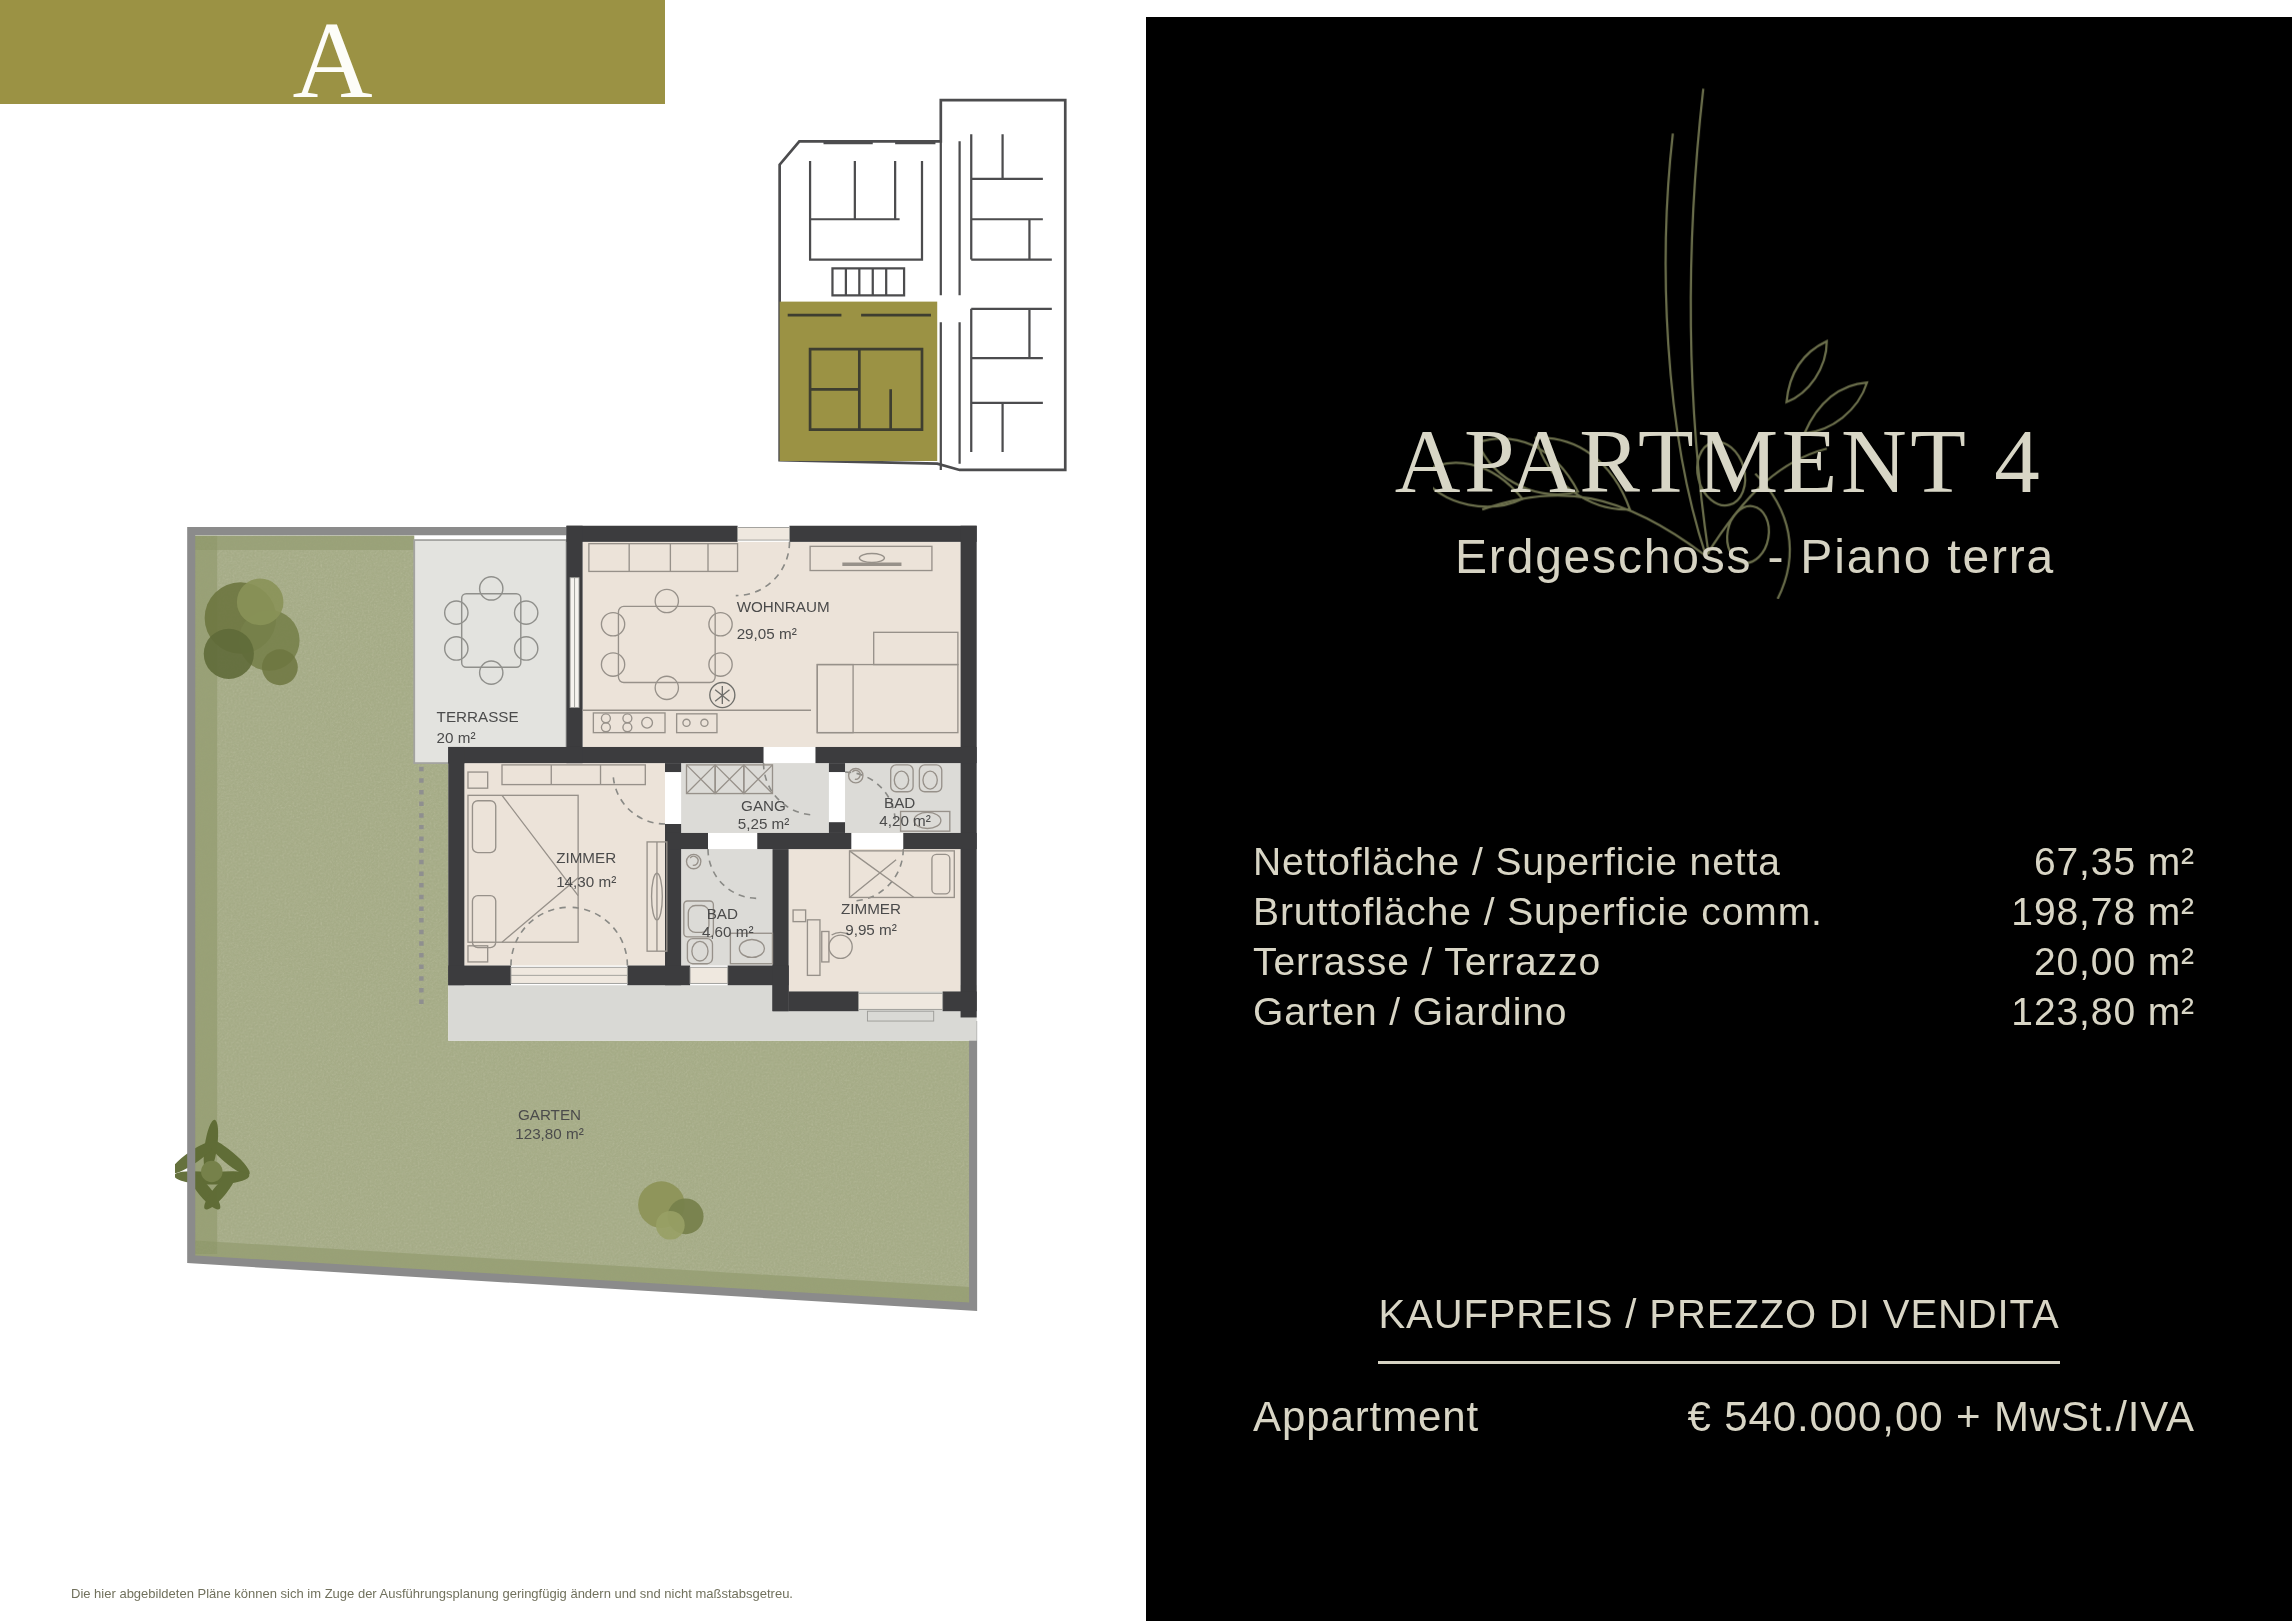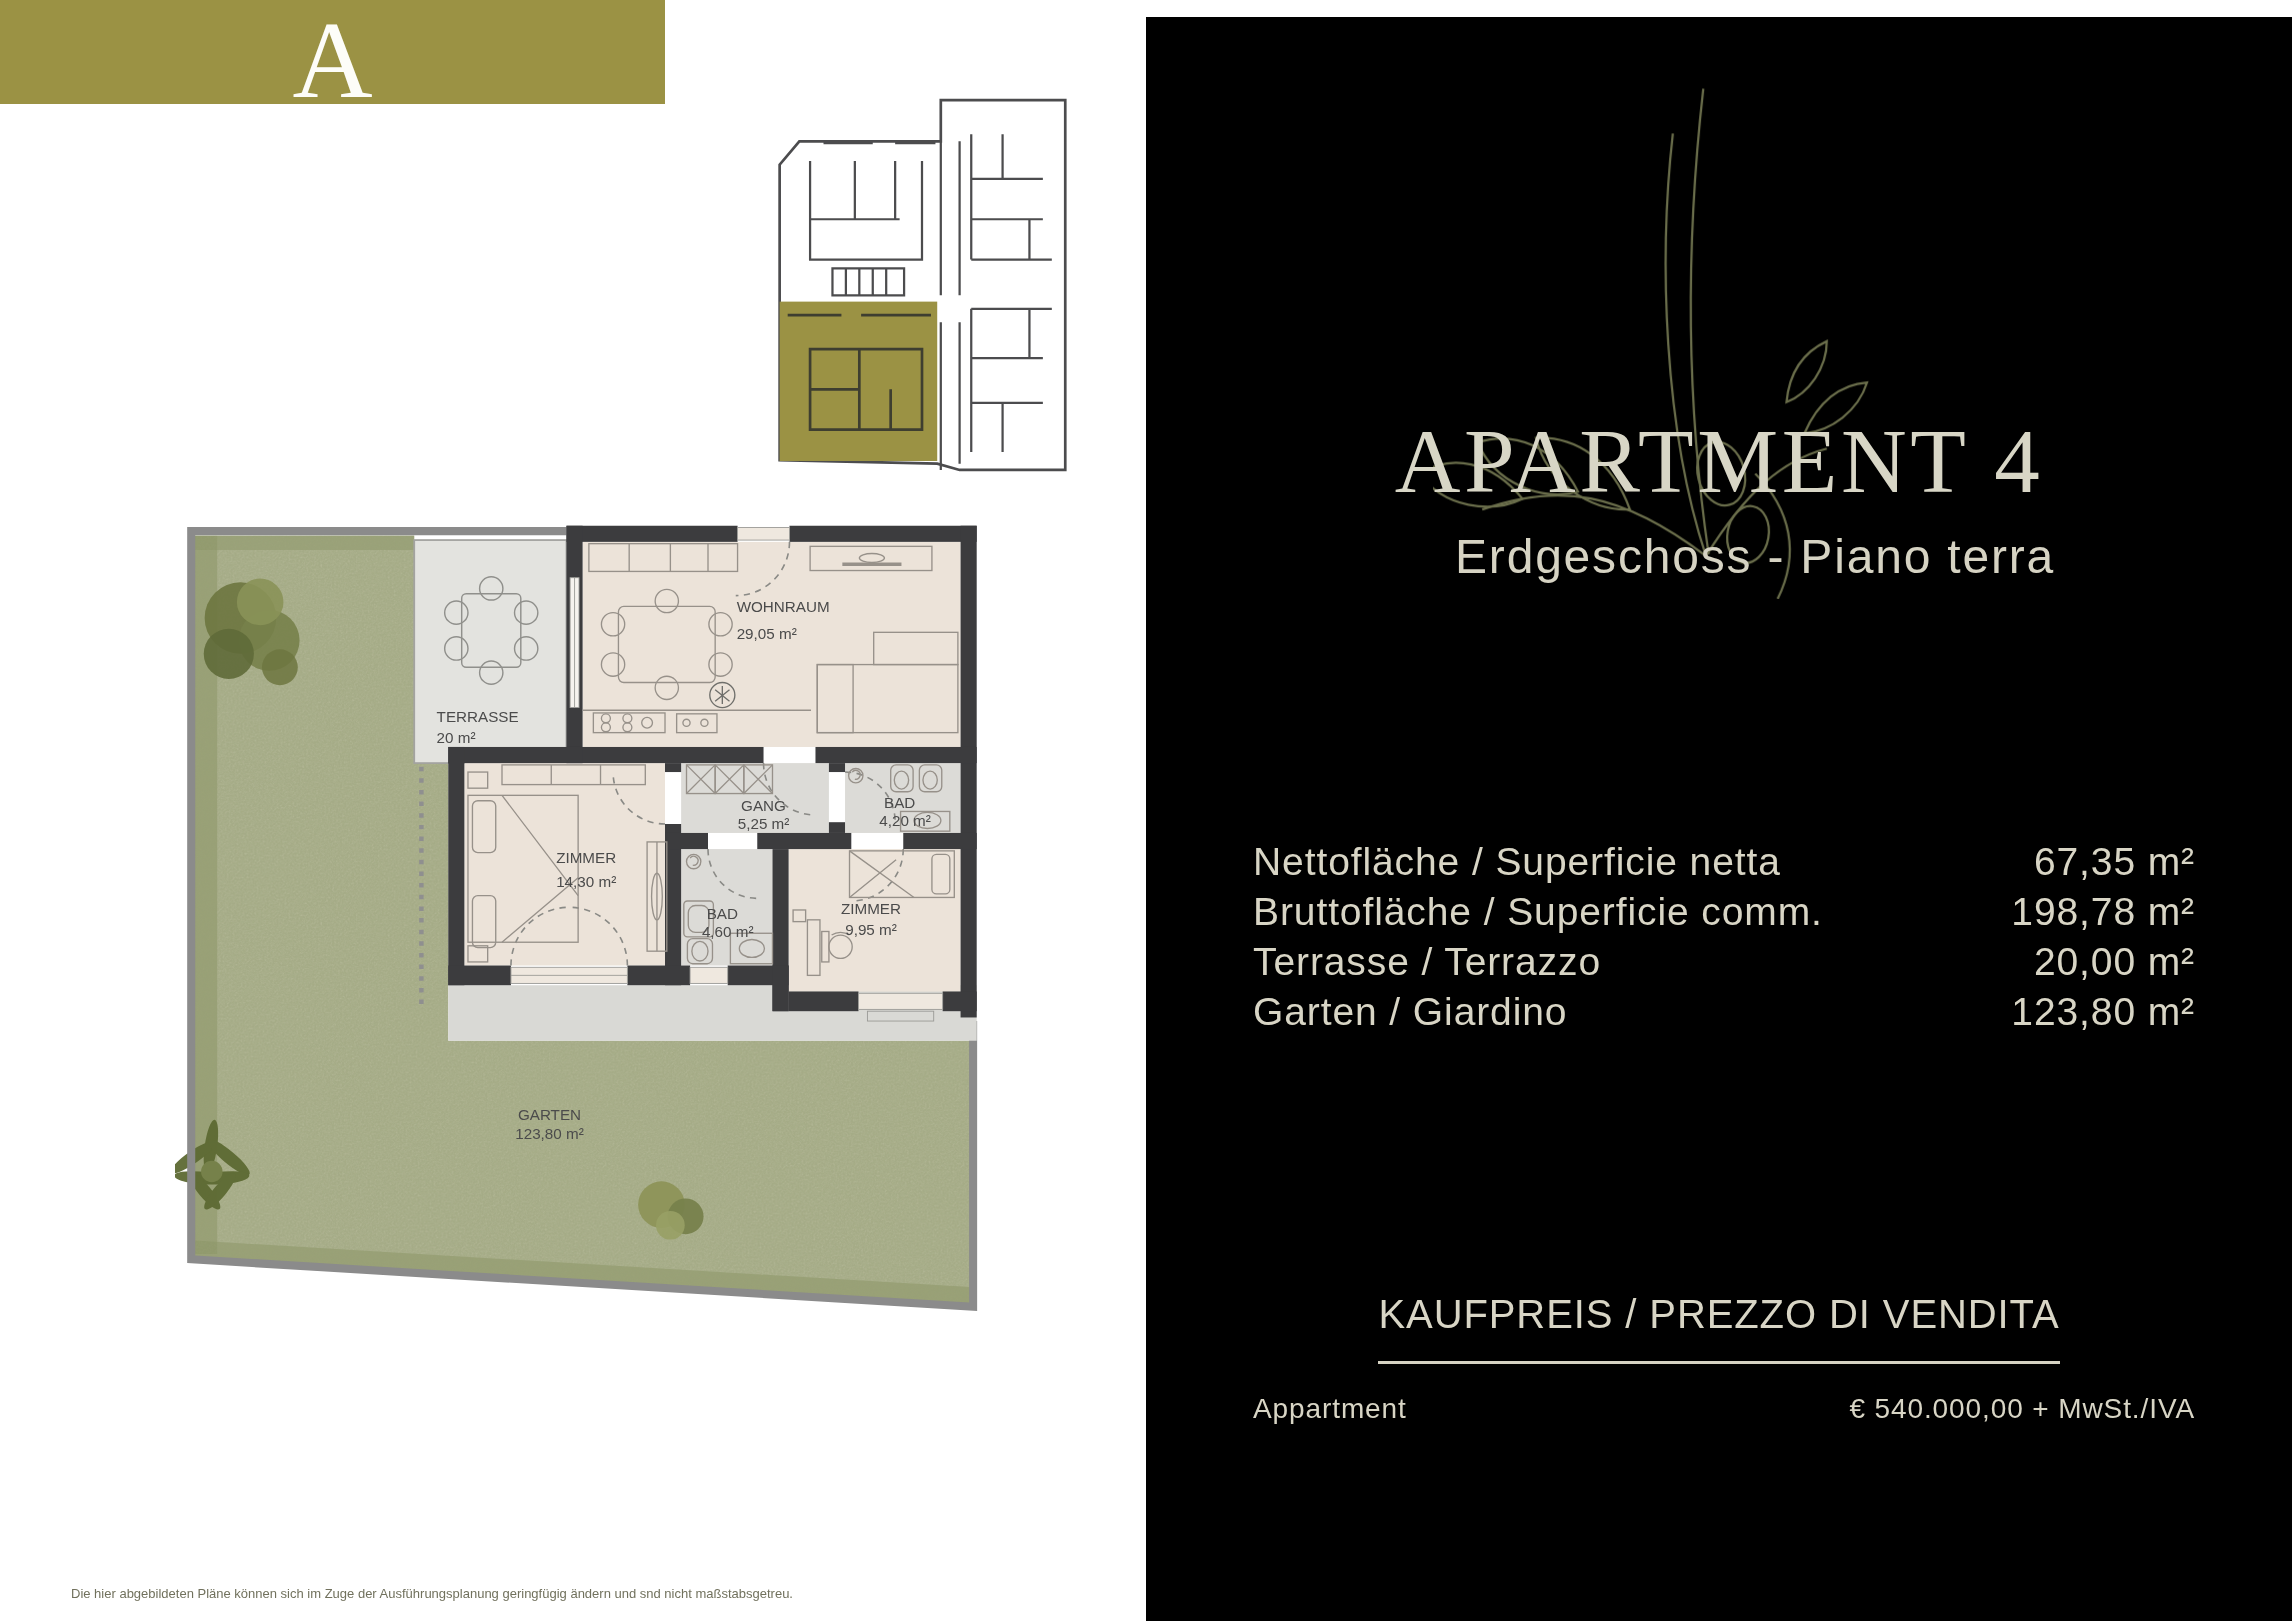--- a/index.html
+++ b/index.html
@@ -22,21 +22,21 @@
         color:#d8d6c6;}
   .panel-subtitle{position:absolute;left:0;top:512px;width:100%;text-align:center;margin:0;
         font-weight:400;font-size:48px;letter-spacing:1.8px;color:#d6d3c3;padding-left:36px;}
   .areas{position:absolute;left:107px;top:820px;width:942px;font-size:39px;letter-spacing:0.9px;}
   .area-row{display:flex;justify-content:space-between;height:50px;line-height:50px;}
   .area-value{text-align:left;}
   .price-heading{position:absolute;left:0;top:1275px;width:100%;text-align:center;font-size:40px;
         letter-spacing:0.9px;}
   .price-heading span{display:inline-block;border-bottom:3.6px solid #d6d3c3;padding-bottom:24px;}
   .price-row{position:absolute;left:107px;top:1376px;width:942px;display:flex;
-        justify-content:space-between;font-size:28px;letter-spacing:0.9px;}
+        justify-content:space-between;font-size:42px;letter-spacing:0.9px;}
   .branch-svg{position:absolute;left:287px;top:27px;}
 
   
   .disclaimer{position:absolute;left:71px;top:1584px;width:1057px;color:#71715d;font-size:13px;
         line-height:20px;}
   .disclaimer .it{font-style:italic;}
 
   svg text{font-family:"Liberation Sans",sans-serif;}
   .room-label{font-size:17px;fill:#4b4b4b;}
 </style>

